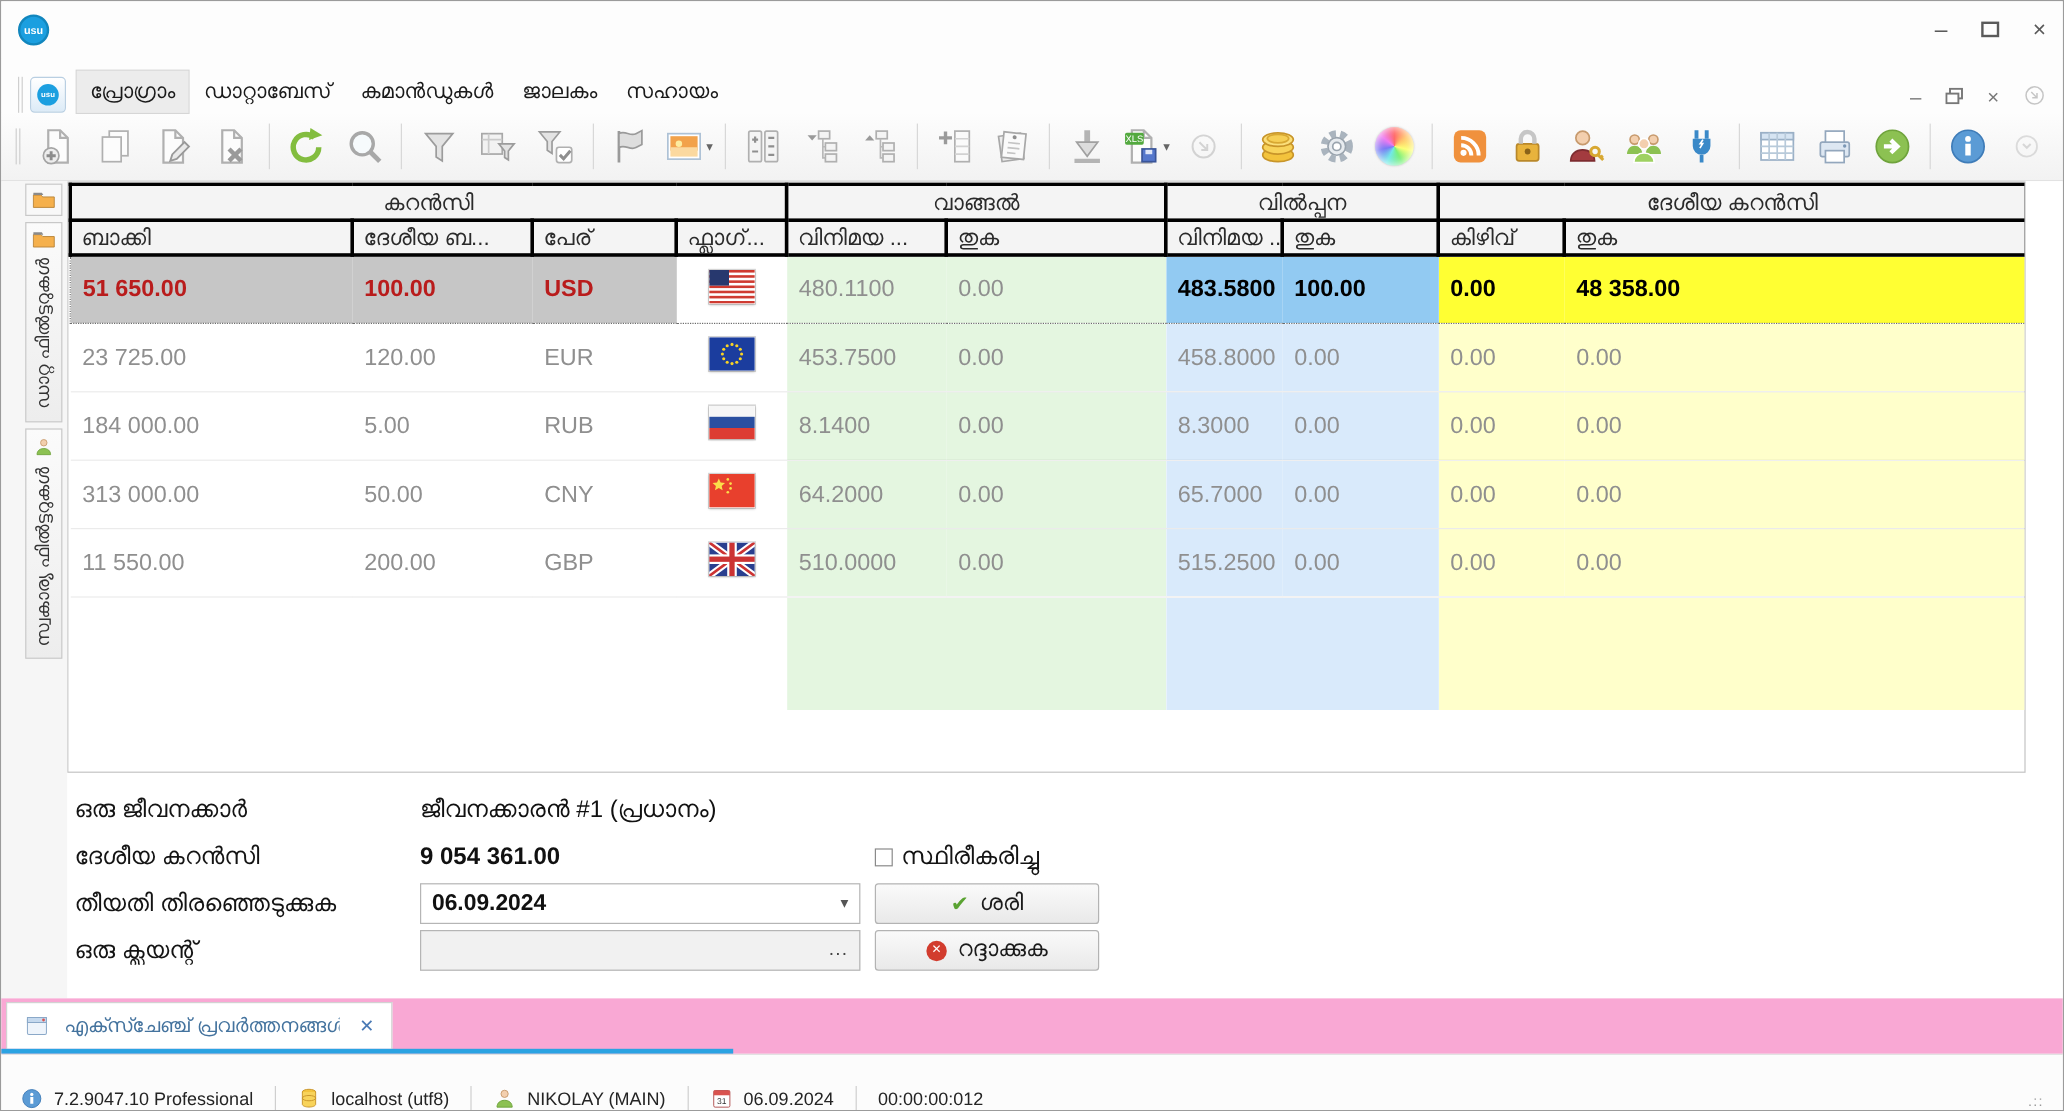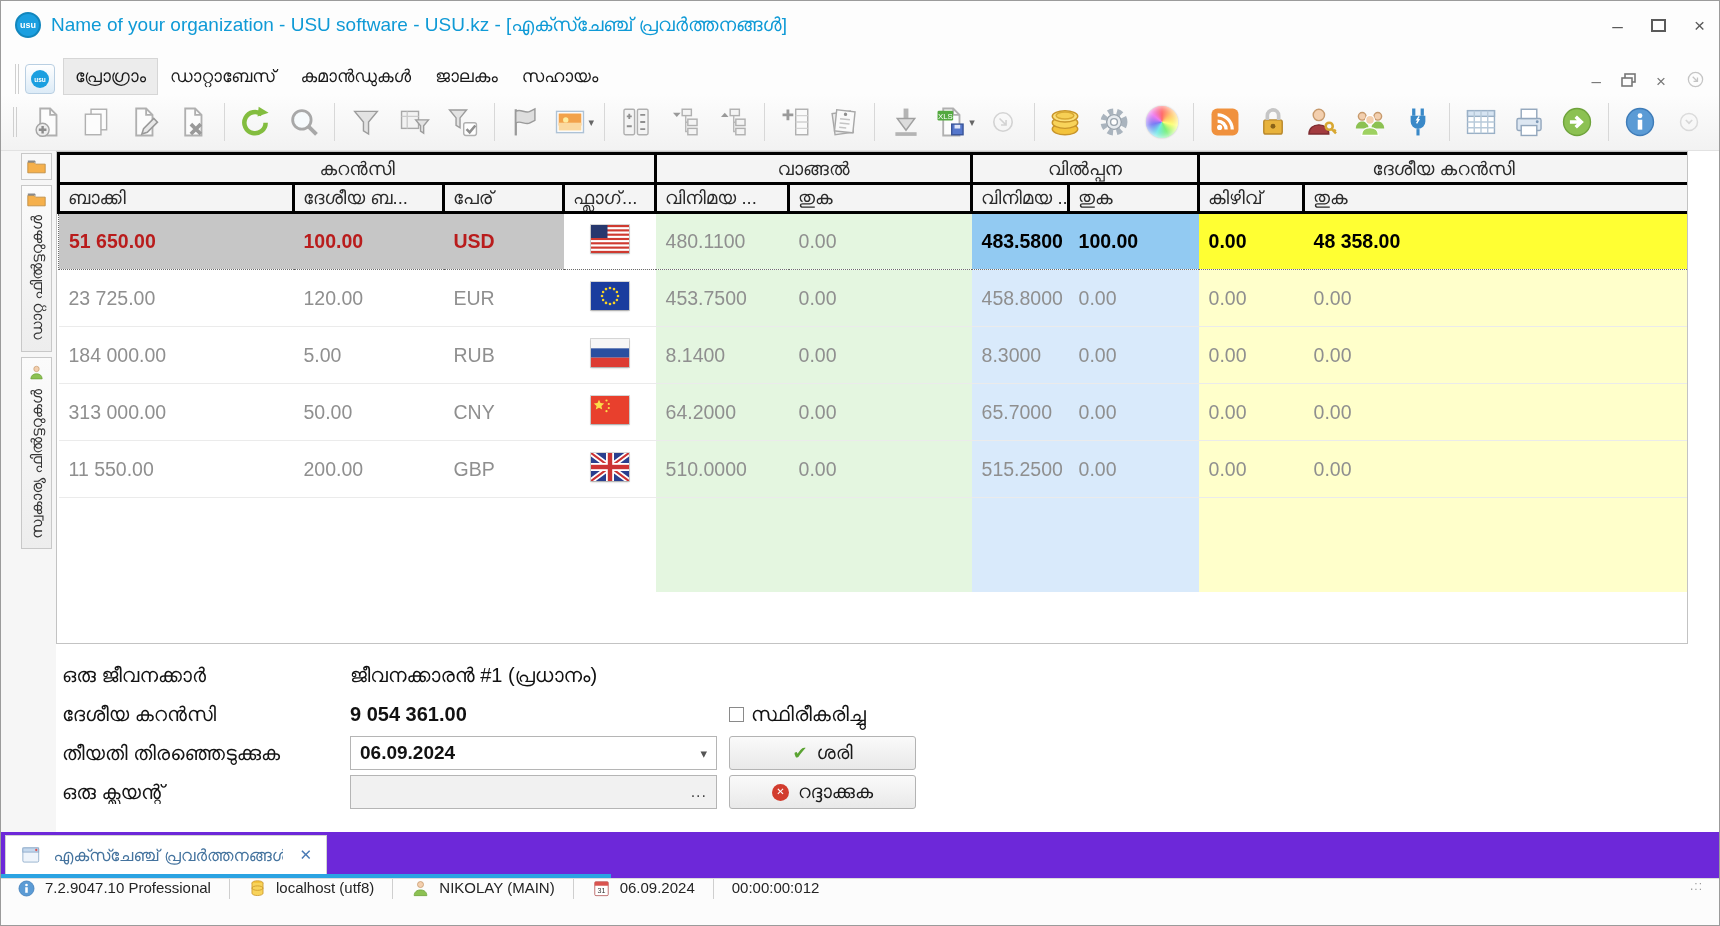--- a/index.html
+++ b/index.html
@@ -81,42 +81,41 @@
   .fbtn{width:187px;height:34px;margin-left:12px;background:linear-gradient(#fafafa,#e9e9e9);
     border:1px solid #b3b3b3;border-radius:3px;display:flex;align-items:center;justify-content:center;gap:9px;
     font-size:19px;color:#1a1a1a;flex:none;}
   .chk{width:15px;height:15px;border:1px solid #8a8a8a;background:#fff;margin-left:12px;flex:none;}
   .chklbl{margin-left:7px;color:#141414;white-space:nowrap;}
   .okmark{color:#5aa332;font-size:18px;line-height:1;}
   .xmark{width:17px;height:17px;border-radius:50%;background:#d23c2e;color:#fff;font-size:10px;display:flex;
     align-items:center;justify-content:center;line-height:1;}
 
   
-  .tabbar{height:46px;position:relative;background:#6d28d9;}
+  .tabbar{height:46px;position:relative;background:#f9a8d4;}
   .tabline{position:absolute;left:0;bottom:0;width:610px;height:4px;background:var(--tabline);}
   .doctab{position:absolute;left:4px;top:3px;width:322px;height:39px;background:#fff;border:1px solid #d2d2d2;
     border-bottom:none;display:flex;align-items:center;gap:12px;padding:0 14px;}
   .doctab .lbl{font-size:16.5px;color:#44739e;white-space:nowrap;overflow:hidden;}
   .tabx{color:#4a7ab5;font-size:15px;margin-left:4px;}
 
   
-  .statusbar{height:47px;border-top:1px solid #dbdbdb;display:flex;align-items:flex-start;padding:0 16px;
+  .statusbar{height:47px;border-top:1px solid #dbdbdb;display:flex;align-items:flex-end;padding:0 16px;
     font-size:15px;color:#242424;background:#fcfcfc;}
   .sico{display:flex;align-items:center;margin-right:9px;}
   .ssep{width:1px;height:20px;background:#cfcfcf;margin:0 18px;flex:none;}
   .sgrip{margin-left:auto;color:#9a9a9a;font-size:12px;letter-spacing:1px;}
 </style>
 </head>
 <body>
 
 <div class="win" style="--accent: #1b9fe0; --titleblue: #0f9ad6; --buy: #e4f6e0; --sell: #d9eafb; --nat: #ffffcb; --sellsel: #92caf2; --natsel: #ffff33; --selgray: #c6c6c6; --tabline: #2ba3e2;">
 
   <div class="titlebar">
     <div class="applogo">usu</div>
-    <div class="title">Name of your organization - USU software - USU.kz - [എക്സ്ചേഞ്ച് പ്രവർത്തനങ്ങൾ]</div>
     <div class="winctl">
       <span class="wbtn">–</span>
       <span class="wbtn"><span class="maxbox"></span></span>
       <span class="wbtn">×</span>
     </div>
   </div>
 
   <div class="menubar">
     <div class="grip"></div>
     <div class="appbtn">

